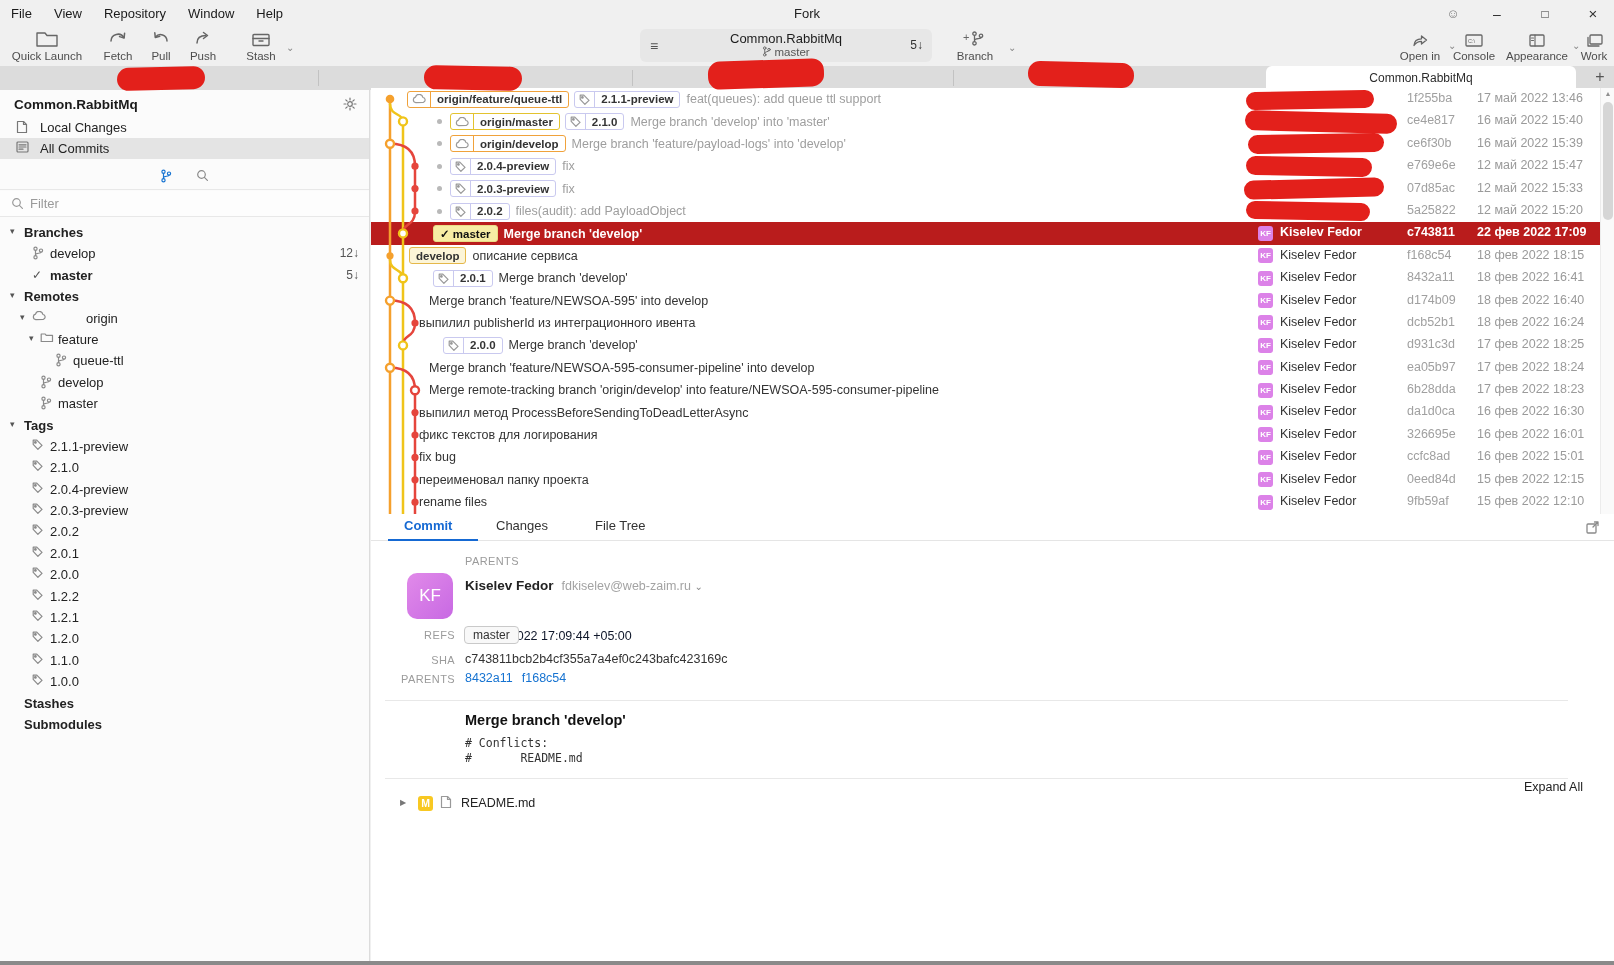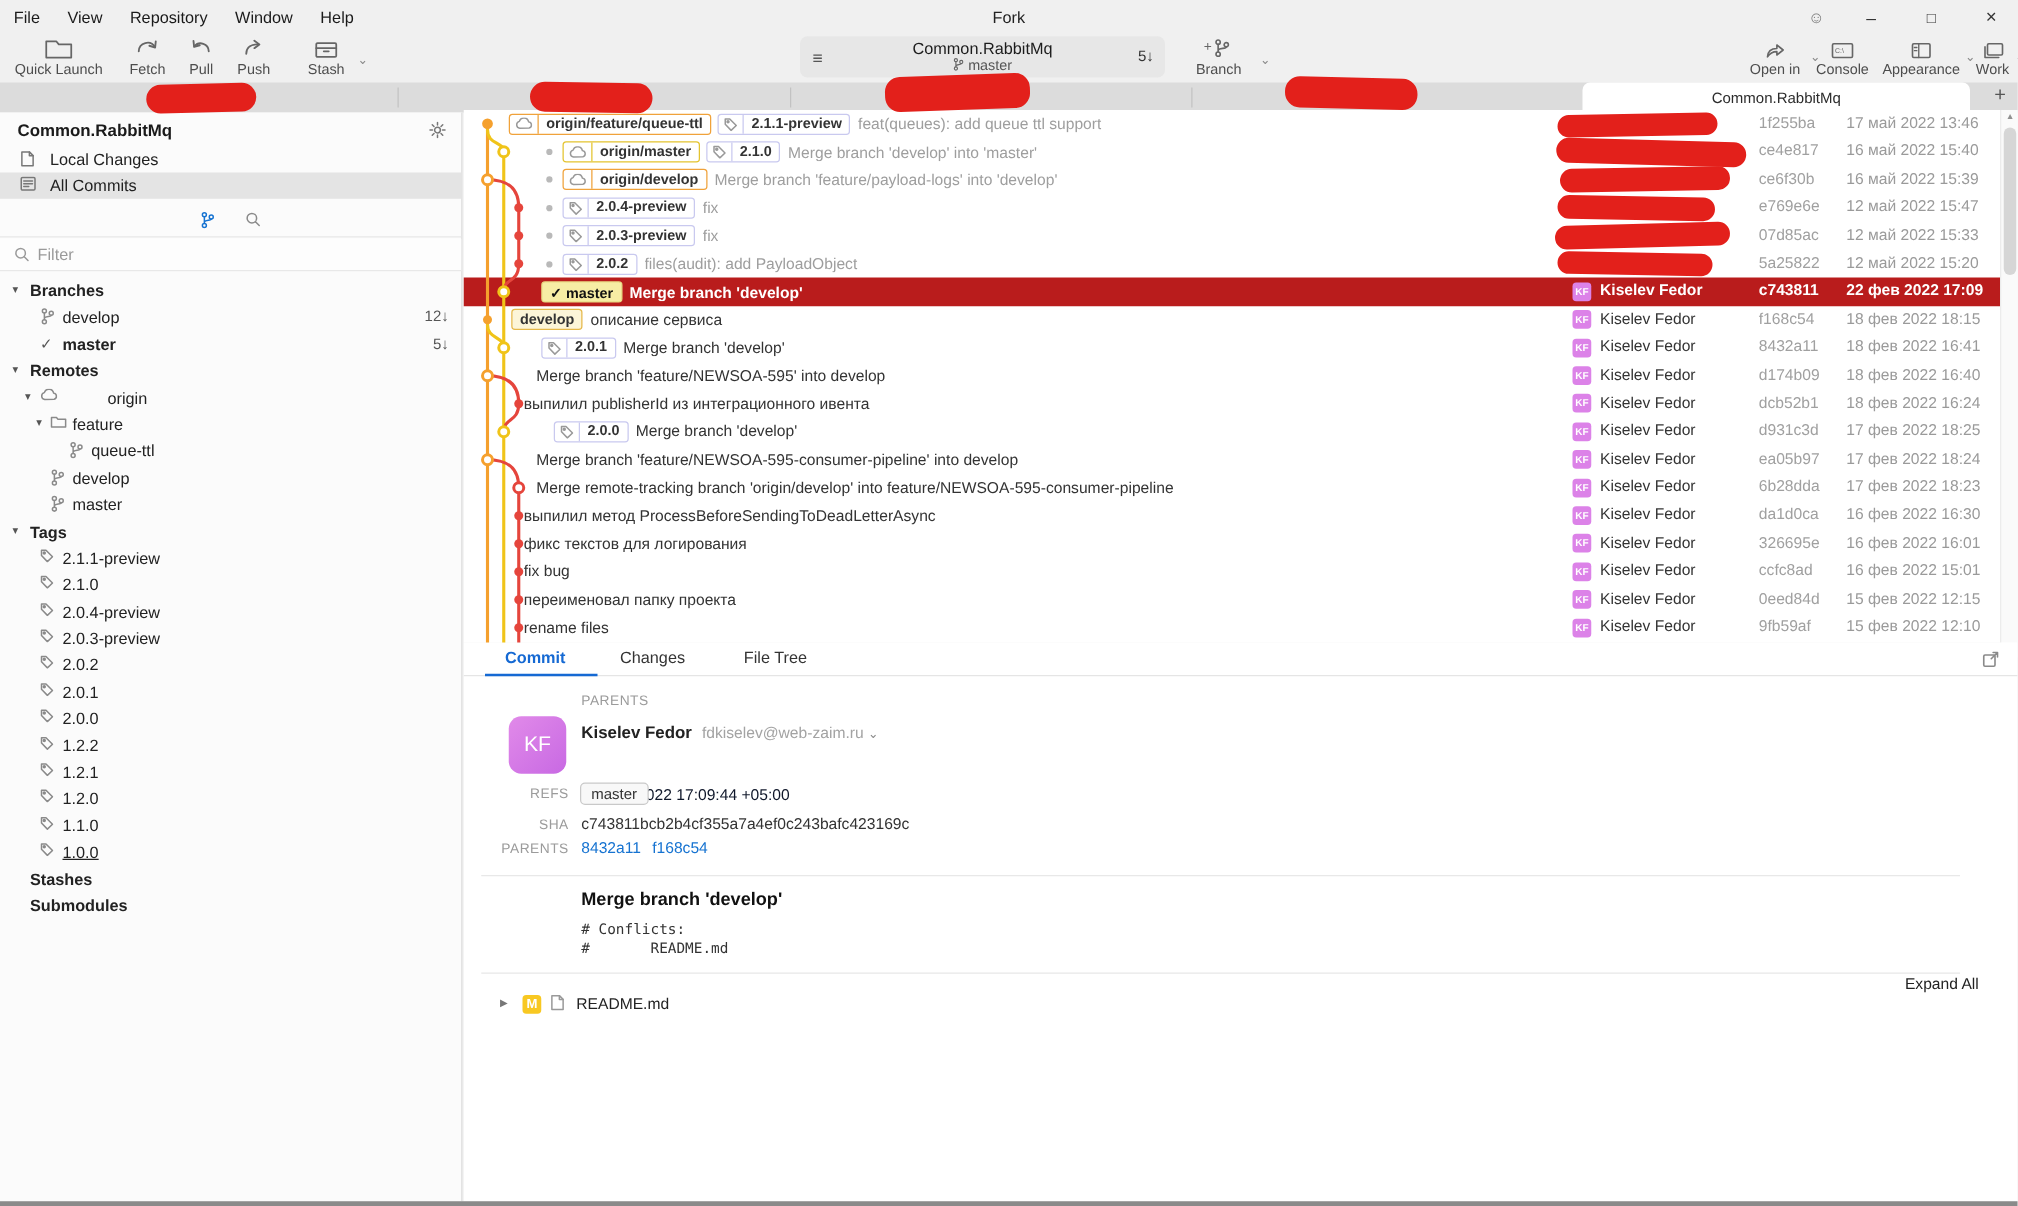--- a/index.html
+++ b/index.html
@@ -475,21 +475,21 @@
         </span>
         <span class="tlb" style="left:50px;">1.1.0</span>
       </div>
       <div class="trow">
         <span class="tic" style="left:32px">
           <svg width="11" height="11" viewBox="0 0 11 11" fill="none" stroke="currentColor" stroke-width="1.2" stroke-linecap="round" stroke-linejoin="round">
             <path d="M1.2 1.2h3.6L10 6.4 5.9 10.3 1.2 5.4z"></path>
             <circle cx="3.4" cy="3.4" r=".8" fill="currentColor"></circle>
           </svg>
         </span>
-        <span class="tlb" style="left:50px;text-decoration:underline;">1.0.0</span>
+        <span class="tlb" style="left:50px;">1.0.0</span>
       </div>
       <div class="trow hdr">
         <span class="tlb" style="left:24px;">Stashes</span>
       </div>
       <div class="trow hdr">
         <span class="tlb" style="left:24px;">Submodules</span>
       </div>
     </div>
 </div>
 

